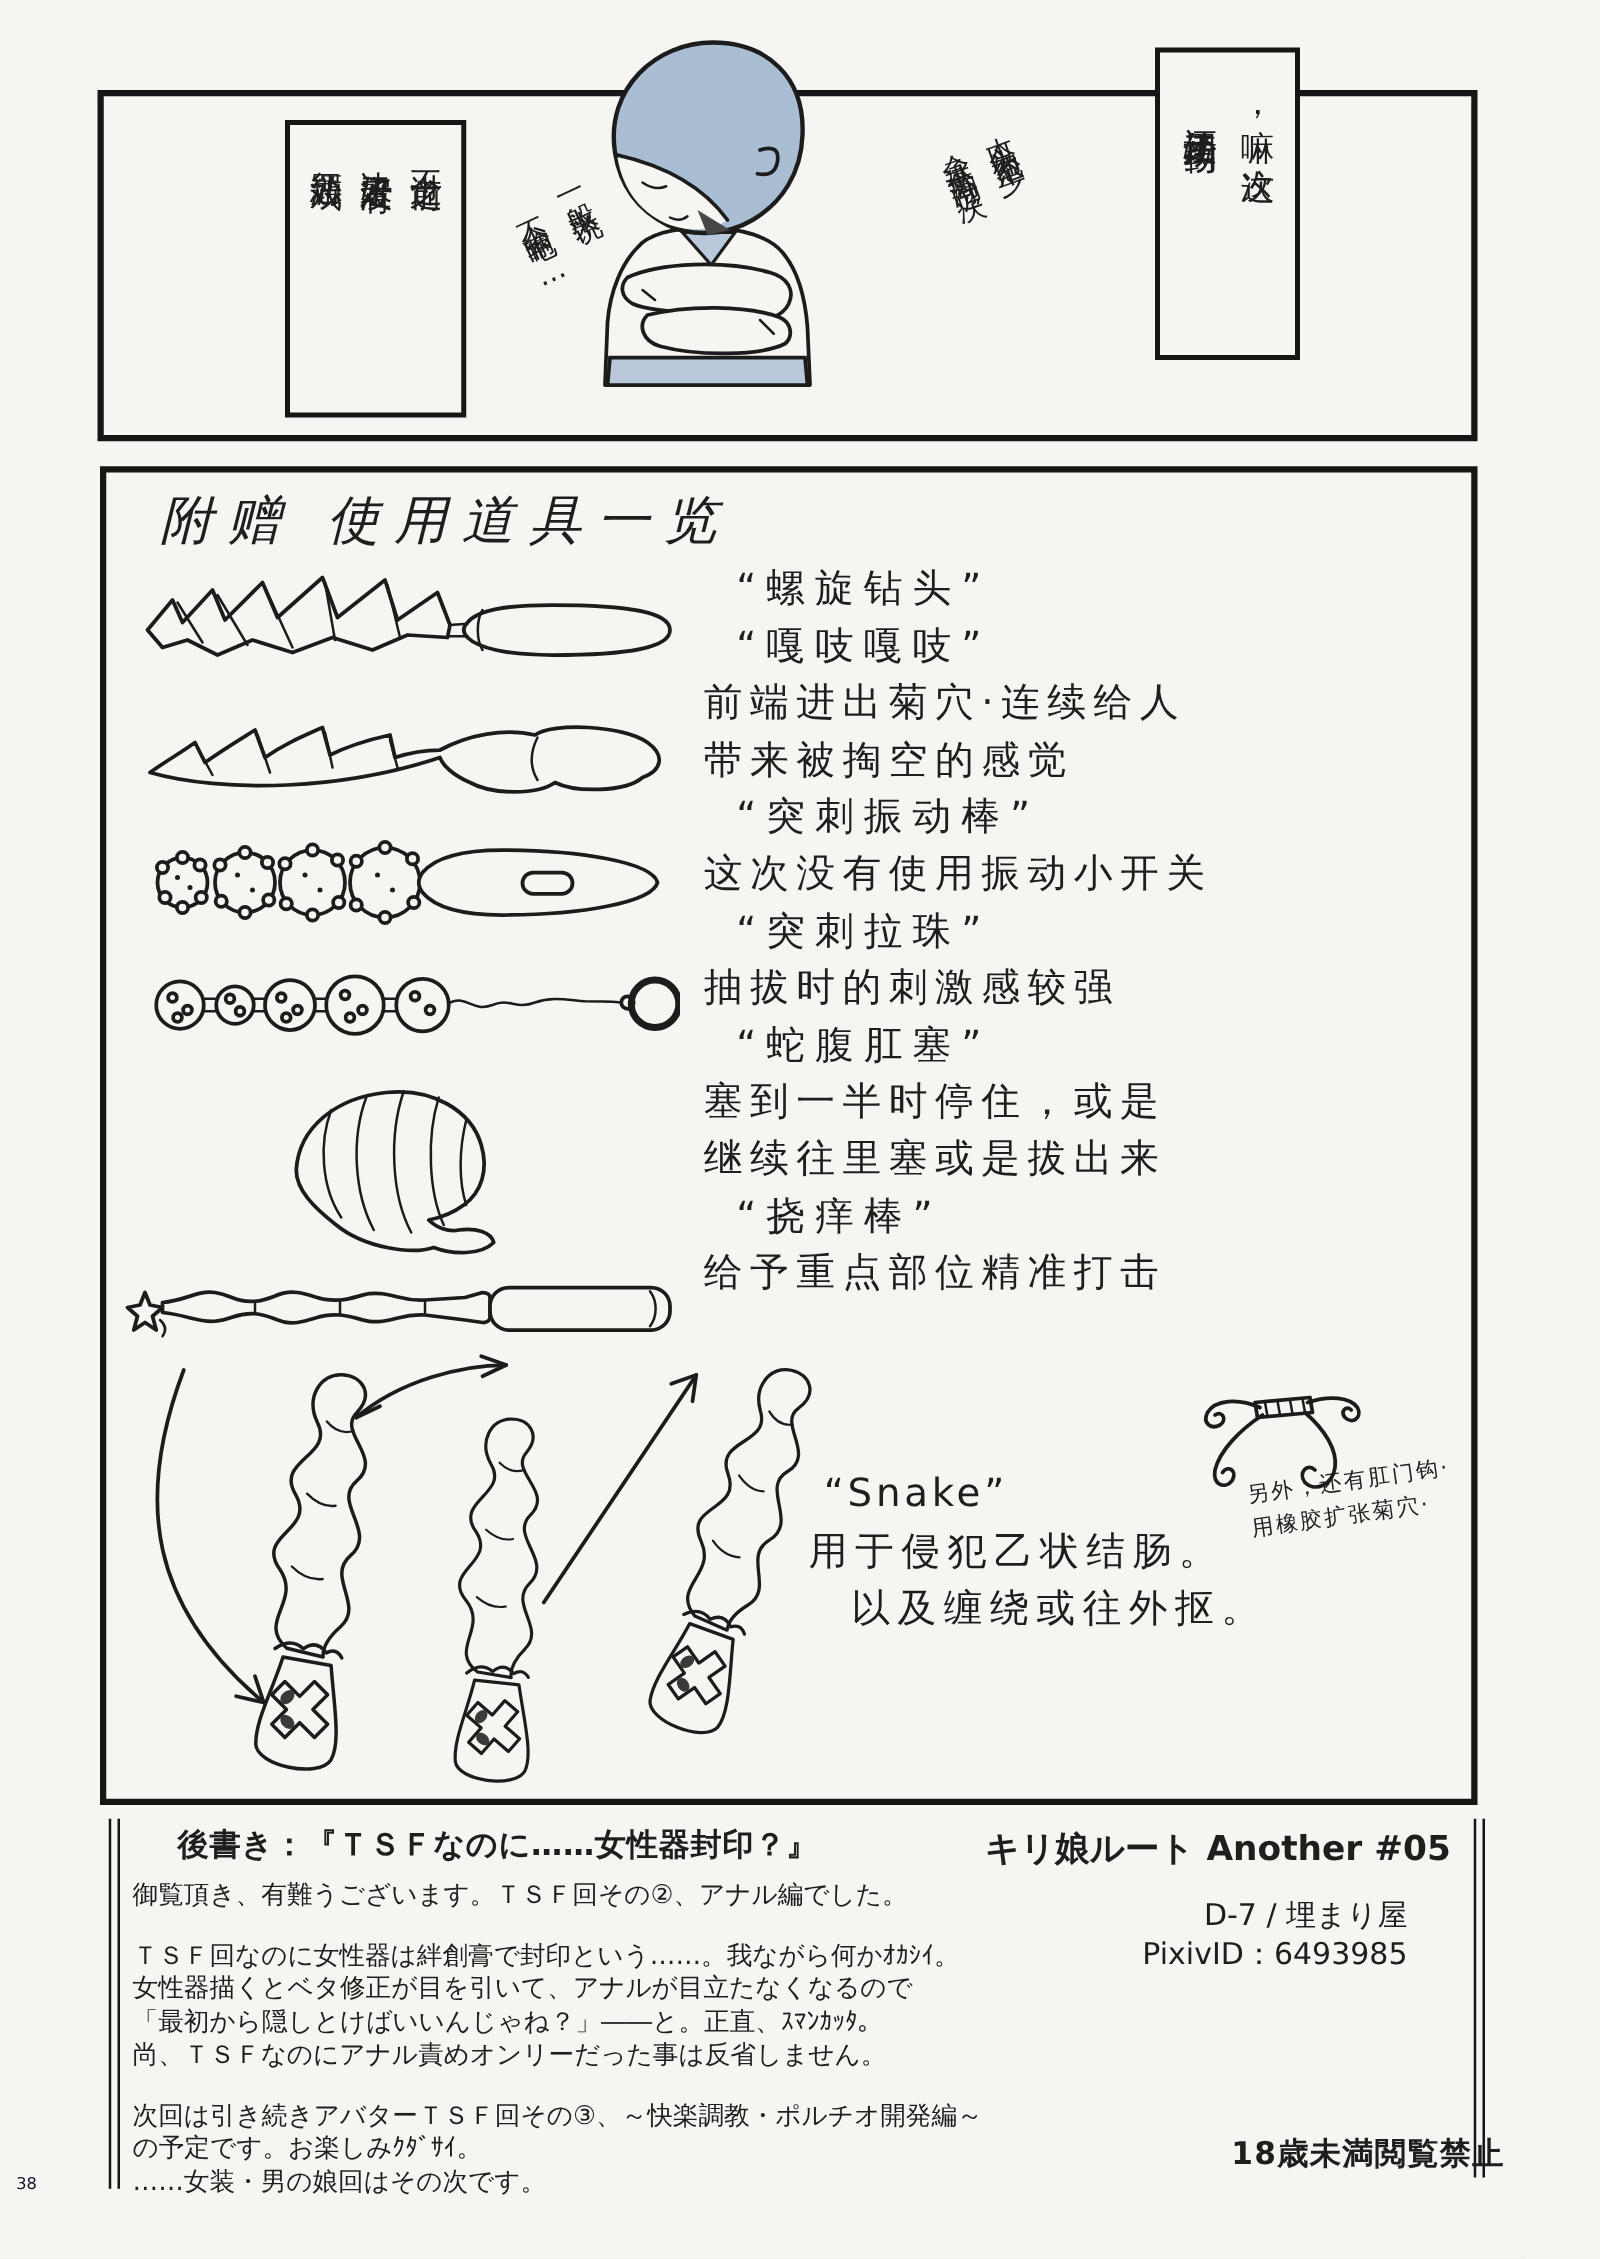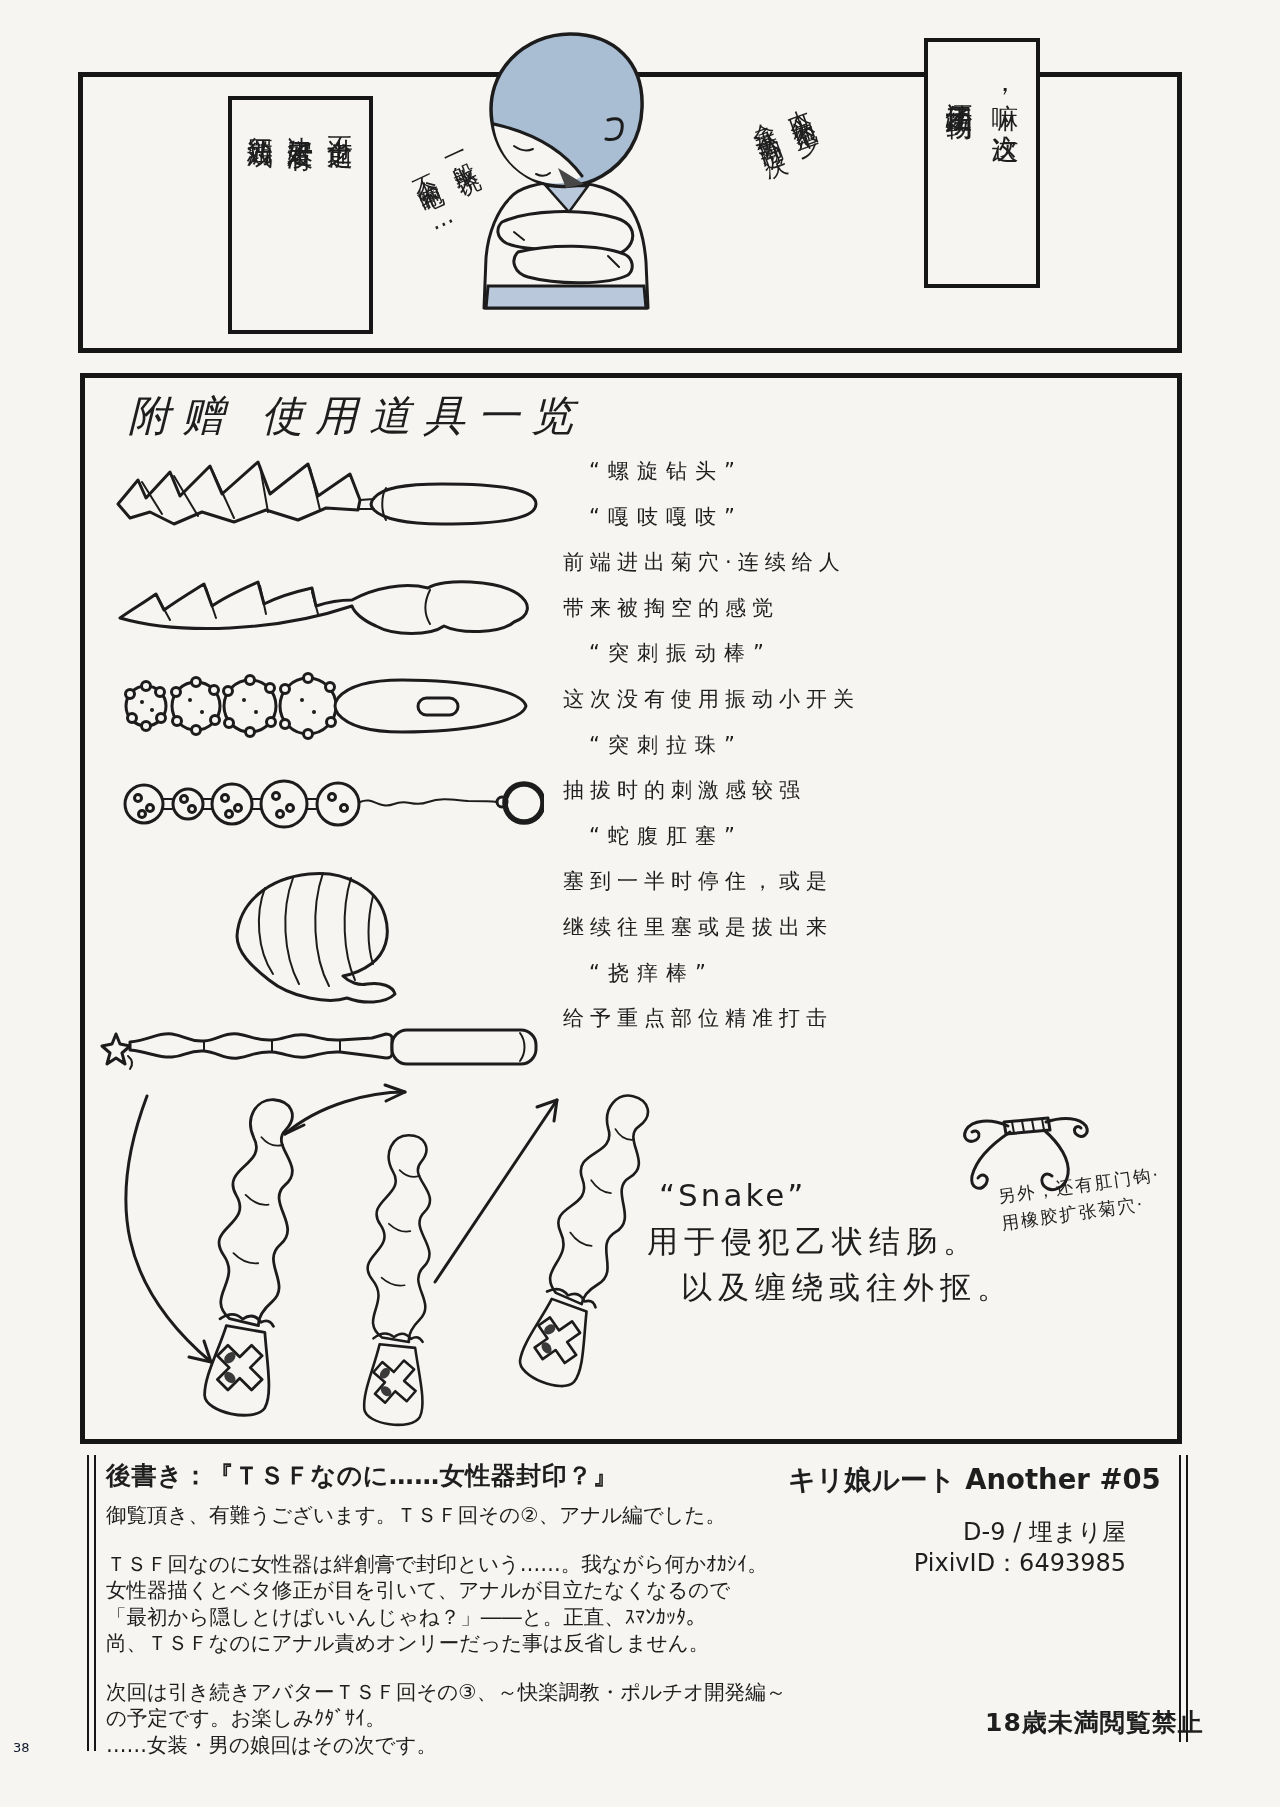--- a/index.html
+++ b/index.html
@@ -29,41 +29,41 @@
   .note-left  .vtext { line-height:40px; }
   .note-right { left:734px; top:100px; transform:rotate(-20deg); transform-origin:50% 0; }
   .note-right .vtext { line-height:38px; }
 
   .char-svg { position:absolute; left:458px; top:26px; z-index:4; }
 
   .panel-title { position:absolute; left:128px; top:388px; font-size:42px;
                  letter-spacing:12px; font-weight:500; white-space:nowrap;font-style:italic; }
 
   .tool { position:absolute; }
-  .desc { position:absolute; left:563px; top:449px; font-size:21px;
+  .desc { position:absolute; left:563px; top:449px; font-size:31px;
           letter-spacing:6px; line-height:45.6px; white-space:nowrap; }
   .desc .q { padding-left:26px; letter-spacing:8px; }
   .snake-desc { position:absolute; left:563px; top:1172px; font-size:31px;
                 letter-spacing:6px; line-height:46px; white-space:nowrap; }
   .snake-desc .s0 { padding-left:96px; letter-spacing:3px; }
   .snake-desc .s1 { padding-left:84px; }
   .snake-desc .s2 { padding-left:92px; }
   .snake-desc .s3 { padding-left:118px; }
 
   .hook-note { position:absolute; left:996px; top:1184px; transform:rotate(-8deg);
                transform-origin:0 0; font-size:17.5px; letter-spacing:2px;
                line-height:27px; white-space:nowrap; z-index:6; }
 
   .rule-double { position:absolute; width:9px;
                  border-left:2.5px solid #161616; border-right:2.5px solid #161616; }
   .rule-left  { left:87px;  top:1455px; height:296px; }
   .rule-right { left:1179px; top:1455px; height:287px; }
 
   .aw-left { position:absolute; left:106px; top:1459px; width:640px; }
-  .aw-title { font-size:25px; font-weight:bold; letter-spacing:0.5px; margin-bottom:10px; }
+  .aw-title { font-size:25px; font-weight:bold; letter-spacing:0.5px; margin-bottom:10px;margin-left:36px; }
   .aw-line { font-size:20.5px; line-height:26.5px; min-height:26.5px; white-space:nowrap; }
   .aw-gap  { min-height:22px; }
 
   .aw-right { position:absolute; left:788px; top:1462px; width:348px; }
   .aw-series { font-size:27.5px; font-weight:bold; text-align:center;
                line-height:35px; white-space:nowrap; }
   .aw-credits { margin-top:20px; text-align:right; padding-right:10px; }
   .aw-credit { font-size:24px; line-height:31px; }
 
   .age-rating { position:absolute; left:985px; top:1706px; font-size:25px;
@@ -340,21 +340,21 @@
     <div class="aw-line">尚、ＴＳＦなのにアナル責めオンリーだった事は反省しません。</div>
     <div class="aw-line aw-gap"></div>
     <div class="aw-line">次回は引き続きアバターＴＳＦ回その③、～快楽調教・ポルチオ開発編～</div>
     <div class="aw-line">の予定です。お楽しみｸﾀﾞｻｲ。</div>
     <div class="aw-line">……女装・男の娘回はその次です。</div>
   </div>
 
   <div class="aw-right">
     <div class="aw-series">キリ娘ルート Another #05</div>
     <div class="aw-credits">
-      <div class="aw-credit">D-9 / 埋まり屋</div>
+      <div class="aw-credit">D-7 / 埋まり屋</div>
       <div class="aw-credit">PixivID：6493985</div>
     </div>
   </div>
 
   <div class="age-rating">18歳未満閲覧禁止</div>
   <div class="page-num">38</div>
 
 </div>
 
 </body></html>

